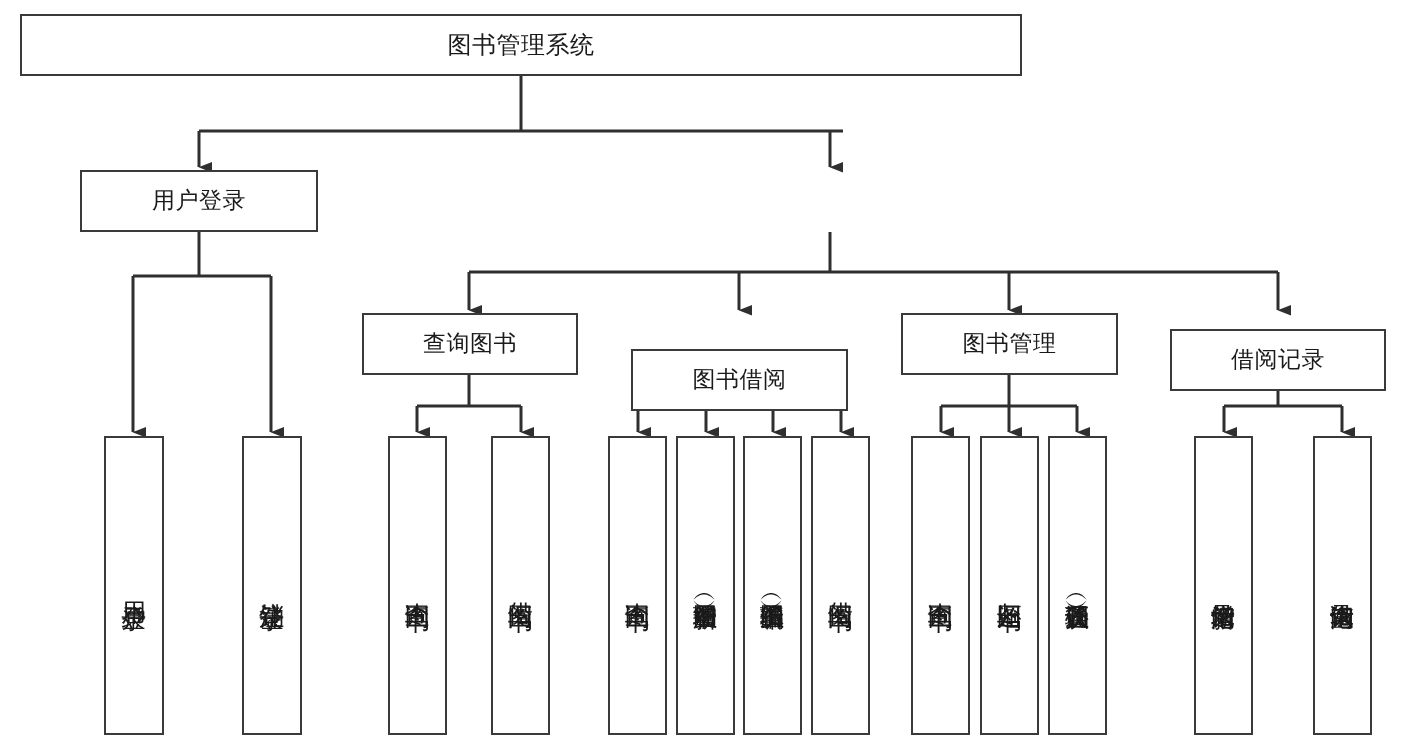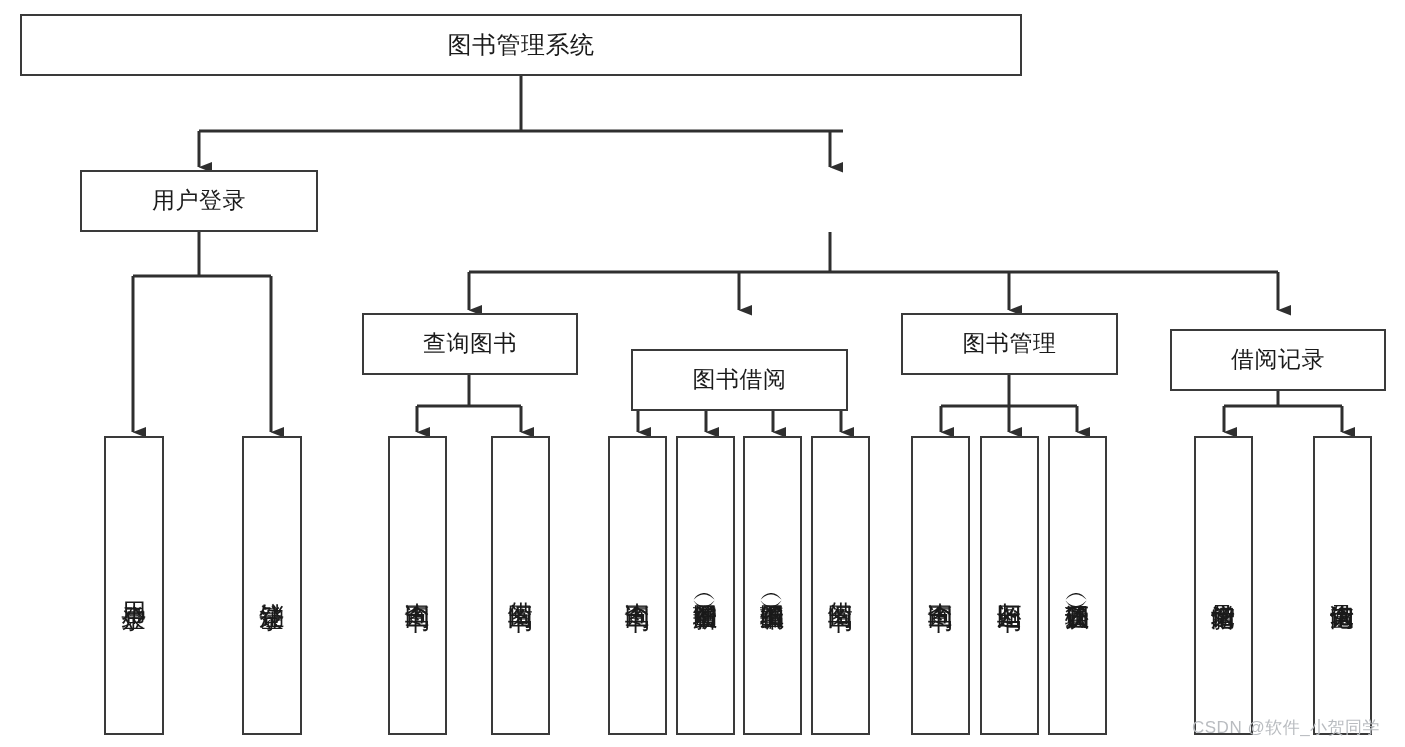--- a/index.html
+++ b/index.html
@@ -192,15 +192,14 @@
     <span class="lbl">确认归还（管理员）</span>
   </div>
 
   <div class="node v long" style="left:1194px; top:436px; width:59px; height:299px;">
     <span class="lbl">新增借阅记录</span>
   </div>
   <div class="node v long" style="left:1313px; top:436px; width:59px; height:299px;">
     <span class="lbl">查询借阅记录</span>
   </div>
 
-  <div id="watermark">CSDN @软件_小贺同学</div>
 
 </div>
 
 </body></html>

